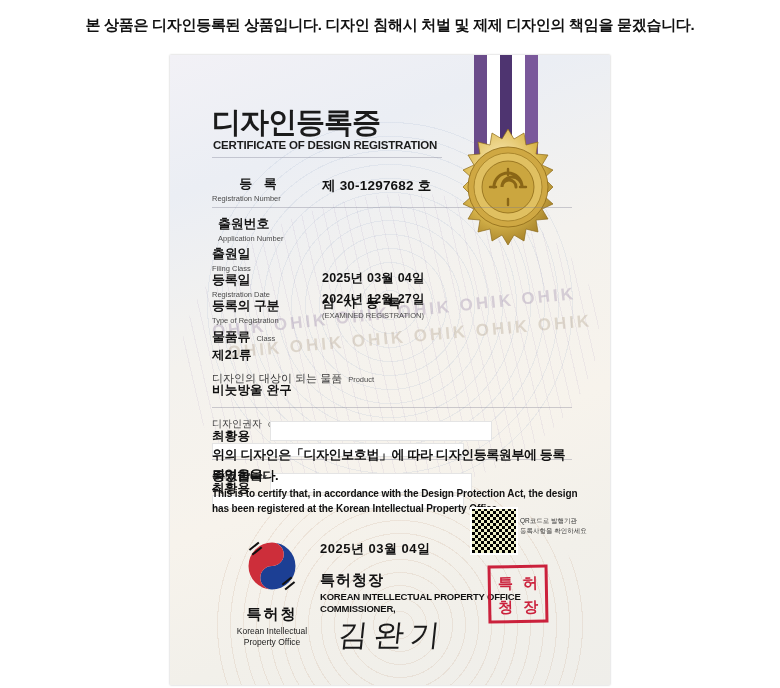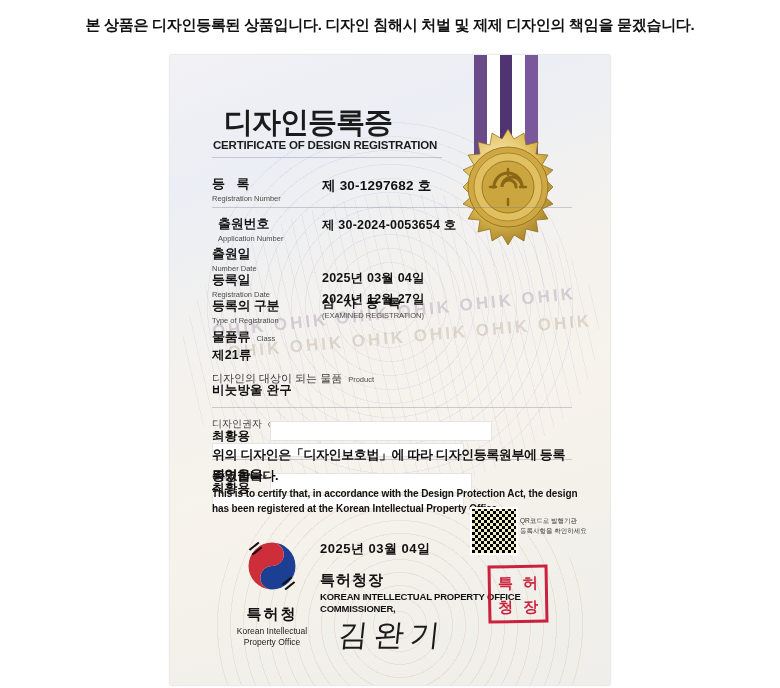--- a/index.html
+++ b/index.html
@@ -126,21 +126,21 @@
     position: absolute;
     top: 70px;
     right: 40px;
     width: 124px;
     height: 124px;
   }
 
   
   .title-ko {
     position: absolute;
-    left: 54px;
+    left: 42px;
     top: 48px;
     font-size: 29px;
     font-weight: bold;
     color: #1b1b1b;
     letter-spacing: -1px;
   }
   .title-en {
     position: absolute;
     left: 43px;
     top: 84px;
@@ -386,36 +386,35 @@
           <path d="M62,44 L62,50 M62,74 L62,80 M44,62 L50,62 M74,62 L80,62" stroke="#8a6616" stroke-width="2.4" stroke-linecap="round"></path>
         </g>
       </g>
     </svg>
   </div>
 
   <div class="title-ko">디자인등록증</div>
   <div class="title-en">CERTIFICATE OF DESIGN REGISTRATION</div>
   <div class="rule" style="left:42px; top:102px; width:230px;"></div>
 
-  <div class="field" style="left:42px; top:120px;">
+  <div class="field" style="left:42px; top:120px;text-align:right;">
     <div class="f-label-ko">등 록</div>
     <div class="f-label-en">Registration Number</div>
   </div>
   <div class="f-value" style="left:152px; top:122px; font-size:13.5px;">제 30-1297682 호</div>
   <div class="rule" style="left:42px; top:152px; width:360px;"></div>
 
   <div class="field" style="left:48px; top:160px;">
     <div class="f-label-ko tight">출원번호</div>
     <div class="f-label-en">Application Number</div>
   </div>
-  <div class="f-value" style="left:152px; top:162px;">제 30-2024-0053654 호</div>
 
   <div class="field" style="left:42px; top:190px;">
     <div class="f-label-ko tight">출원일</div>
-    <div class="f-label-en">Number Date</div>
+    <div class="f-label-en">Filing Class</div>
   </div>
   <div class="f-value" style="left:152px; top:204px;margin-top:32px;">2024년 12월 27일</div>
 
   <div class="field" style="left:42px; top:216px;">
     <div class="f-label-ko tight">등록일</div>
     <div class="f-label-en">Registration Date</div>
   </div>
   <div class="f-value" style="left:152px; top:215px;">2025년 03월 04일</div>
 
   <div class="field" style="left:42px; top:242px;">

